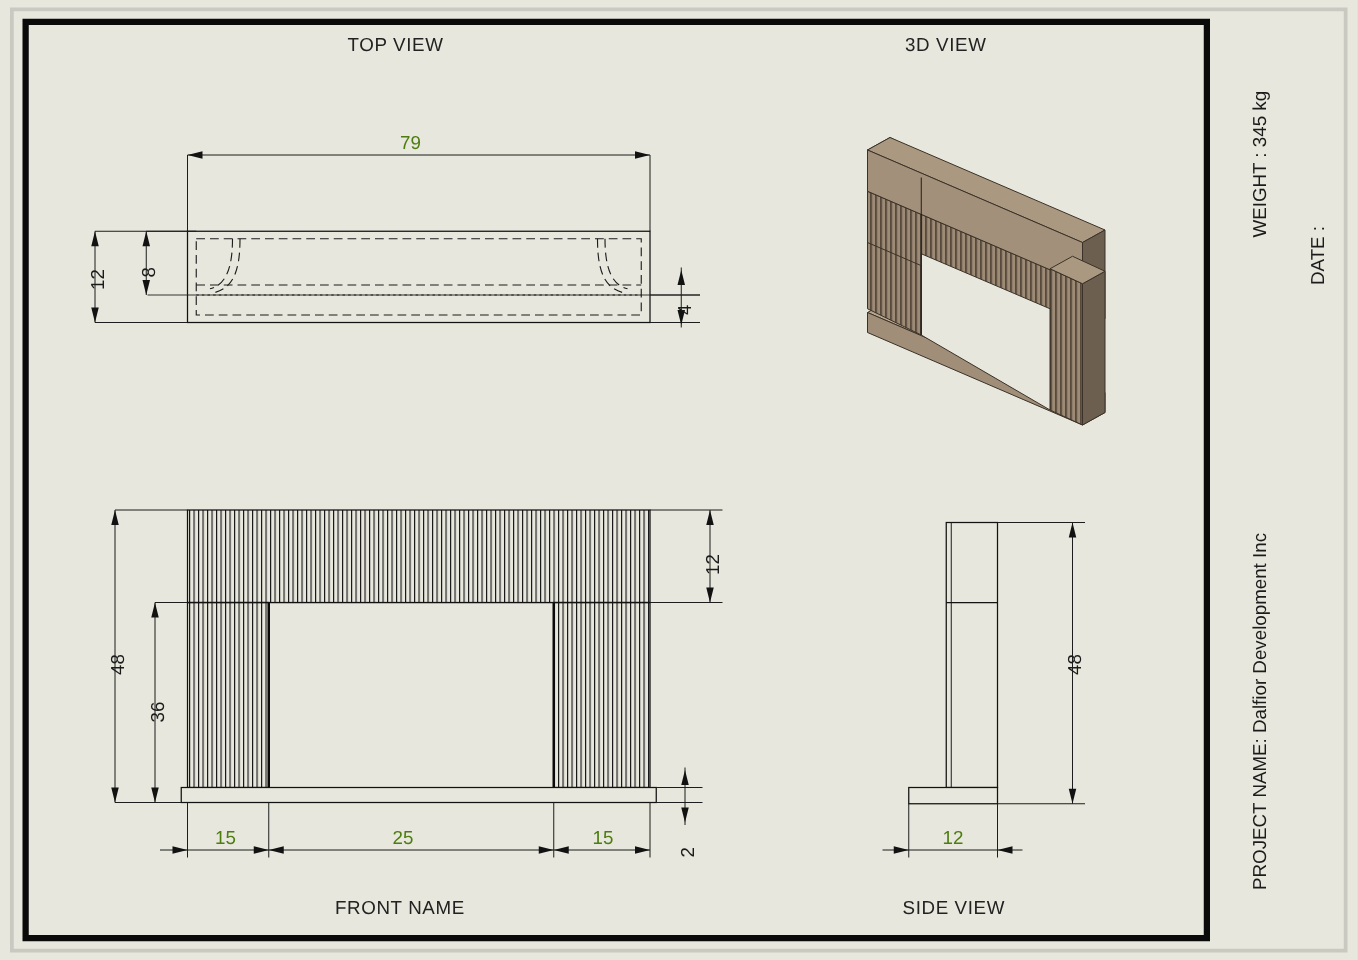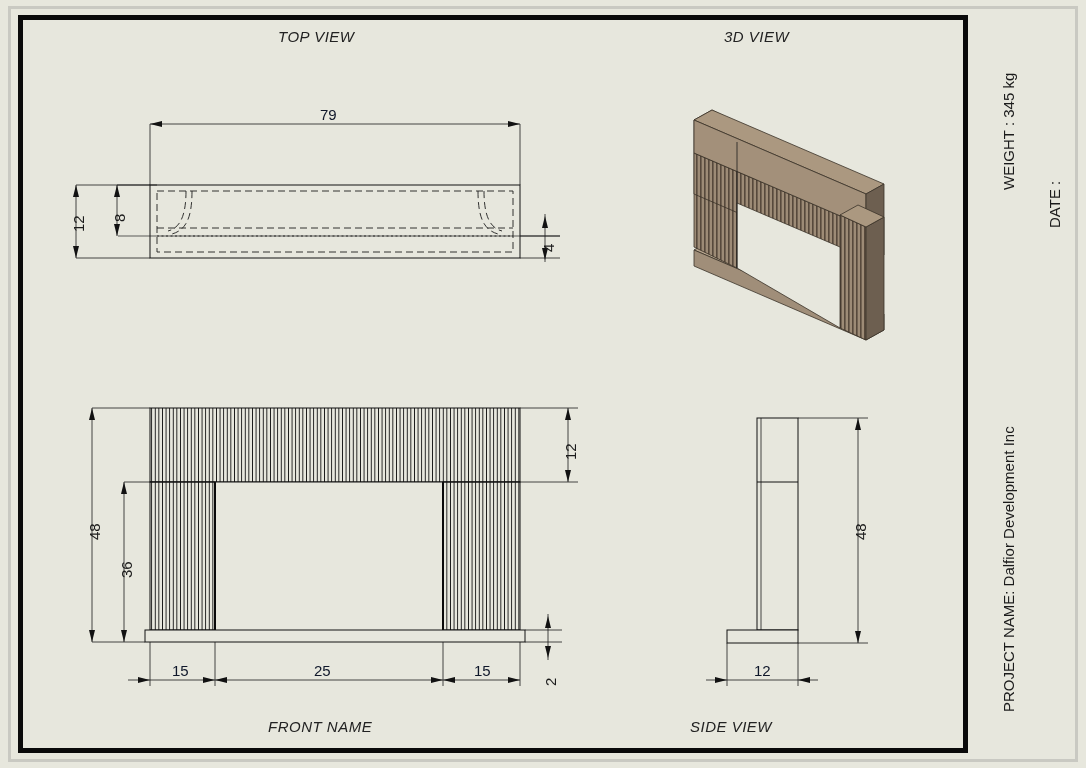--- a/index.html
+++ b/index.html
@@ -8,22 +8,22 @@
   #sheet{position:relative;width:1086px;height:768px;background:#e7e7dd;box-sizing:border-box;}
 
   
   #outer-frame{position:absolute;left:8px;top:6px;width:1070px;height:756px;
                border:3px solid #c9c9c2;box-sizing:border-box;background:#e7e7dd;}
   #black-border{position:absolute;left:18px;top:15px;width:950px;height:738px;
                 border:5px solid #0a0a0a;box-sizing:border-box;}
 
   .vtext{position:absolute;transform-origin:0 0;white-space:nowrap;color:#1b1b1b;}
   .lbl{position:absolute;color:#2a2a2a;letter-spacing:.5px;white-space:nowrap;}
-  .viewtitle{font-size:15px;color:#222;font-style:italic;}
-  .dim{position:absolute;font-size:15px;color:#0f172a;white-space:nowrap;}
+  .viewtitle{font-size:15px;color:#222;}
+  .dim{position:absolute;font-size:15px;color:#4d7c0f;white-space:nowrap;}
   .dimv{position:absolute;font-size:15px;color:#1b1b1b;white-space:nowrap;
         transform-origin:0 0;transform:rotate(-90deg);}
   svg{position:absolute;left:0;top:0;overflow:visible;}
   .ln{stroke:#121212;stroke-width:1;fill:none;}
   .lnthin{stroke:#1d1d1d;stroke-width:0.8;fill:none;}
   .lnthick{stroke:#0a0a0a;stroke-width:2;fill:none;}
   .hid{stroke:#1d1d1d;stroke-width:0.9;fill:none;stroke-dasharray:7 4;}
   .hid2{stroke:#1d1d1d;stroke-width:0.9;fill:none;stroke-dasharray:2 2.5;}
   .ctr{stroke:#1d1d1d;stroke-width:0.7;fill:none;}
   .fill{fill:#e7e7dd;}
@@ -32,21 +32,21 @@
 <body>
 
 <div id="sheet">
 
   <div id="outer-frame"></div>
   <div id="black-border"></div>
 
   <div class="lbl viewtitle" style="left:278px;top:28px;">TOP VIEW</div>
   <div class="lbl viewtitle" style="left:724px;top:28px;text-align:right;">3D VIEW</div>
   <div class="lbl viewtitle" style="left:268px;top:718px;">FRONT NAME</div>
-  <div class="lbl viewtitle" style="left:690px;top:718px;">SIDE VIEW</div>
+  <div class="lbl viewtitle" style="left:722px;top:718px;">SIDE VIEW</div>
 
   <div class="vtext" style="left:1000px;top:190px;transform:rotate(-90deg);font-size:15px;">WEIGHT : 345 kg</div>
   <div class="vtext" style="left:1046px;top:228px;transform:rotate(-90deg);font-size:15px;">DATE :</div>
   <div class="vtext" style="left:1000px;top:712px;transform:rotate(-90deg);font-size:15px;">PROJECT NAME: Dalfior Development Inc</div>
 
   <svg width="1086" height="768">
 
     <rect class="ln fill" x="150" y="185" width="370" height="73"></rect>
 
     <rect class="hid" x="157" y="191" width="356" height="61"></rect>

